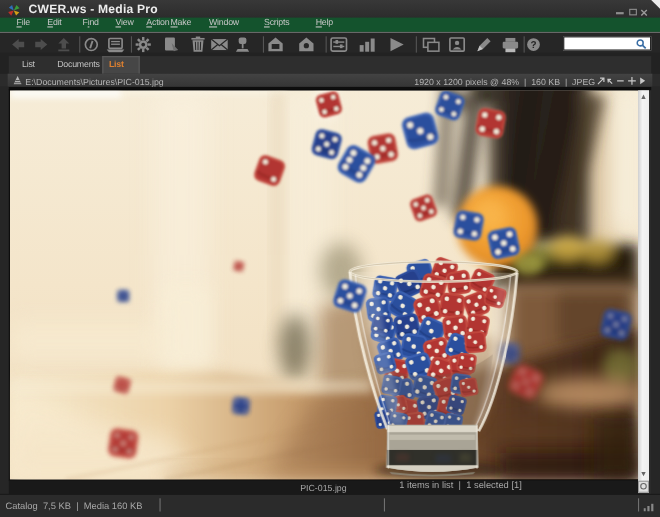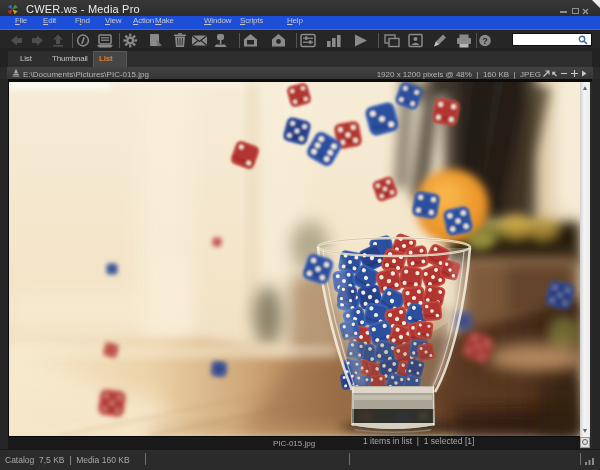--- a/index.html
+++ b/index.html
@@ -8,36 +8,36 @@
 .menu-item u{text-decoration:underline}
 </style></head><body>
 
 <div class="abs" style="left:0;top:0;width:600px;height:16px;background:linear-gradient(#383838,#2c2c2c)"></div>
 <svg class="abs" style="left:7px;top:4px" width="11" height="11" viewBox="0 0 11 11">
 <path d="M5.5 5.5 L1 3 L4 0.5 Z" fill="#2f6fb8"></path>
     <path d="M5.5 5.5 L8 0.5 L10.8 3.4 Z" fill="#3a9a3a"></path>
 <path d="M5.5 5.5 L10.6 7.2 L7.6 10.2 Z" fill="#d4a017"></path>
     <path d="M5.5 5.5 L3.2 10.4 L0.4 7 Z" fill="#c03028"></path>
 </svg>
-<div class="abs" style="left:26px;top:3px;color:#ececec;font-size:11px;font-weight:normal;letter-spacing:0.2px">CWER.ws - Media Pro</div>
+<div class="abs" style="left:26px;top:3px;color:#ececec;font-size:11px;font-weight:bold;letter-spacing:0.2px">CWER.ws - Media Pro</div>
 <div class="abs" style="left:560px;top:11px;width:7px;height:2px;background:#8e8e8e"></div>
 <div class="abs" style="left:572px;top:8px;width:7px;height:6px;border:1px solid #8e8e8e"></div>
 <svg class="abs" style="left:582px;top:8px" width="7" height="7" viewBox="0 0 7 7">
     <path d="M1 1 L6 6 M6 1 L1 6" stroke="#9a9a9a" stroke-width="1.3"></path>
   </svg>
 <div class="abs" style="left:592px;top:0;width:0;height:0;border-left:8px solid transparent;border-top:8px solid #ececec"></div>
 
-<div class="abs" style="left:0;top:16px;width:600px;height:13px;background:#1d4ed8">
+<div class="abs" style="left:0;top:16px;width:600px;height:13px;background:#14532d">
 <div class="menu-item" style="left:15px"><u>F</u>ile</div>
 <div class="menu-item" style="left:43px"><u>E</u>dit</div>
 <div class="menu-item" style="left:75px">F<u>i</u>nd</div>
 <div class="menu-item" style="left:105px"><u>V</u>iew</div>
 <div class="menu-item" style="left:133px"><u>A</u>ction</div>
 <div class="menu-item" style="left:155px"><u>M</u>ake</div>
-<div class="menu-item" style="left:204px"><u>W</u>indow</div>
+<div class="menu-item" style="left:190px"><u>W</u>indow</div>
 <div class="menu-item" style="left:240px"><u>S</u>cripts</div>
 <div class="menu-item" style="left:287px"><u>H</u>elp</div>
 </div>
 <div class="abs" style="left:0;top:29px;width:600px;height:1px;background:#686868"></div>
 
 <div class="abs" style="left:0;top:30px;width:600px;height:18px;background:#262626"></div>
 <div class="abs" style="left:0;top:30px"><svg width="600" height="21" viewBox="0 0 600 21">
       <path d="M11 10.5 L17 5.5 L17 8 L22 8 L22 13 L17 13 L17 15.5 Z" fill="#4d4d4d"></path>
       <path d="M43 10.5 L37 5.5 L37 8 L32 8 L32 13 L37 13 L37 15.5 Z" fill="#4d4d4d"></path>
       <path d="M58 4.5 L63 9.5 L60 9.5 L60 14 L56 14 L56 9.5 L53 9.5 Z" fill="#4d4d4d"></path>
@@ -105,21 +105,21 @@
     </svg></div>
 <div class="abs" style="left:512px;top:33px;width:80px;height:13px;background:#fff;border:1px solid #101010"></div>
 <svg class="abs" style="left:578px;top:35px" width="10" height="10" viewBox="0 0 10 10">
 <circle cx="4" cy="4" r="2.7" fill="none" stroke="#3a6ea5" stroke-width="1.4"></circle>
 <path d="M6.2 6.2 L9 9" stroke="#3a6ea5" stroke-width="1.6"></path>
 </svg>
 
 <div class="abs" style="left:0;top:48px;width:600px;height:19px;background:#222222"></div>
 <div class="abs" style="left:8px;top:51px;width:584px;height:16px;background:#2e2e2e"></div>
 <div class="abs" style="left:20px;top:54px;color:#c2c2c2;font-size:8px;letter-spacing:-0.2px">List</div>
-<div class="abs" style="left:52px;top:54px;color:#c2c2c2;font-size:8px;letter-spacing:-0.2px">Thumbnail</div>
+<div class="abs" style="left:52px;top:54px;color:#c2c2c2;font-size:8px;letter-spacing:-0.2px">Documents</div>
 <div class="abs" style="left:93px;top:51px;width:34px;height:16px;background:#464646;border:1px solid #5a5a5a;border-bottom:none"></div>
 <div class="abs" style="left:99px;top:53.5px;color:#de8030;font-size:8px;letter-spacing:-0.2px;font-weight:bold">List</div>
 
 <div class="abs" style="left:7px;top:67px;width:586px;height:12px;background:linear-gradient(#434343,#353535)"></div>
 <svg class="abs" style="left:12px;top:69px" width="8" height="8" viewBox="0 0 8 8">
 <path d="M4 0 L7.6 7.6 L0.4 7.6 Z" fill="#b8b8b8"></path>
     <rect x="1" y="5.8" width="6" height="0.9" fill="#4a4a4a"></rect>
     <rect x="2" y="3.8" width="4" height="0.9" fill="#4a4a4a"></rect>
 </svg>
 <div class="abs" style="left:23px;top:69.5px;color:#b4b4b4;font-size:8px">E:\Documents\Pictures\PIC-015.jpg</div>

